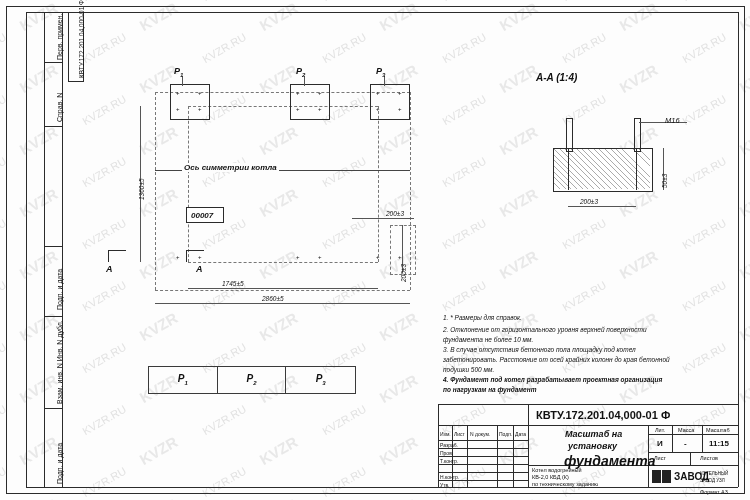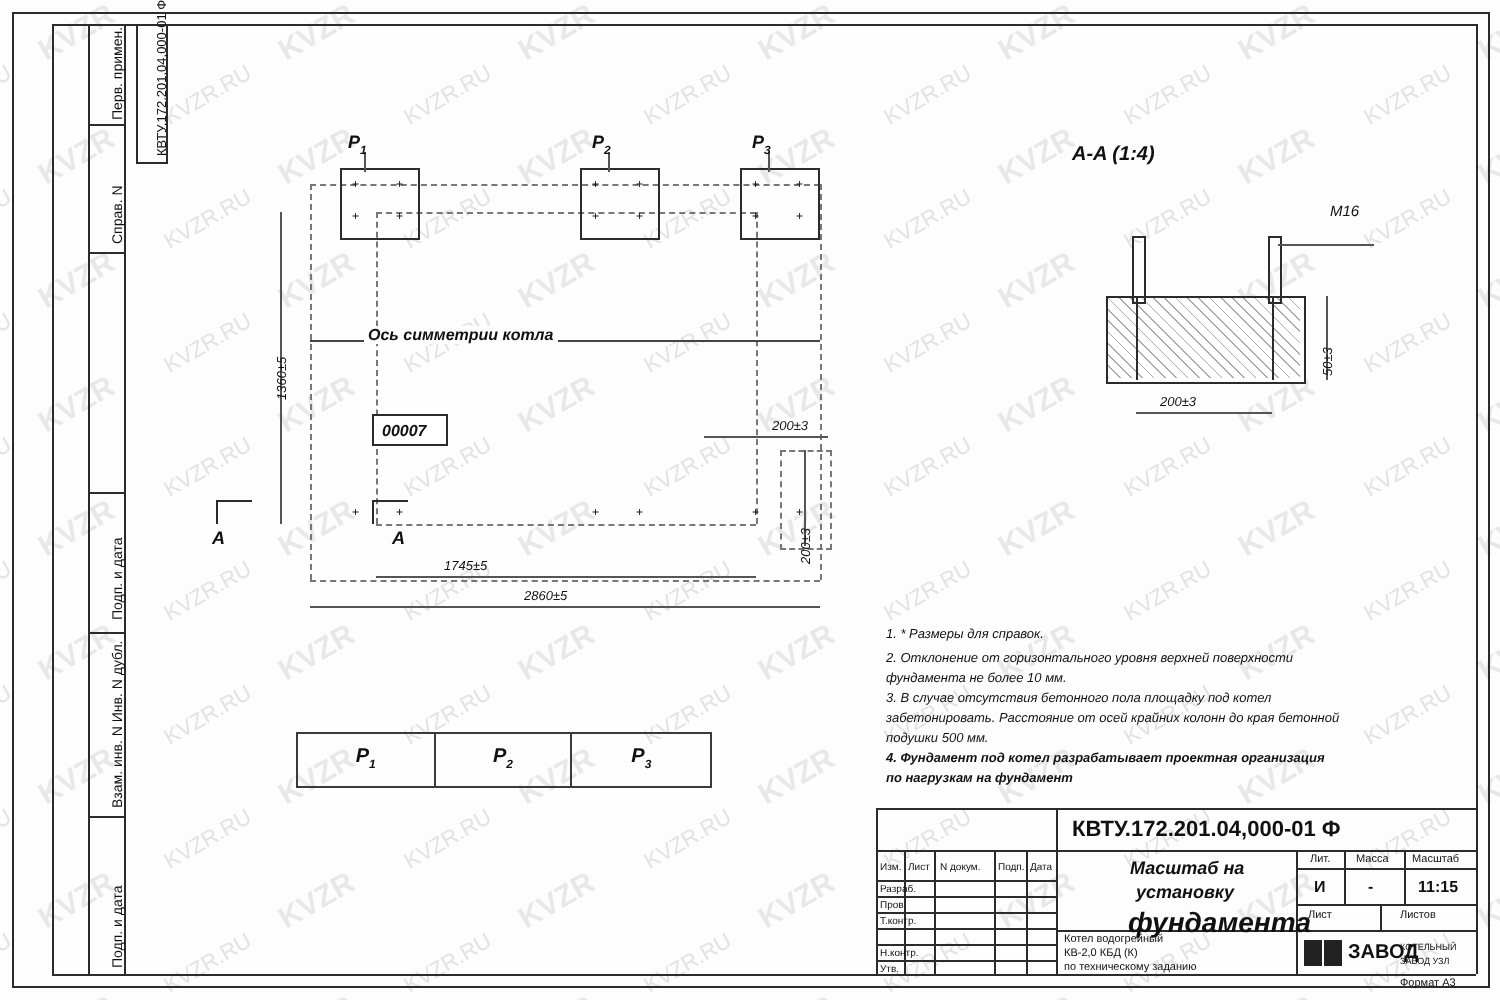--- a/index.html
+++ b/index.html
@@ -277,21 +277,21 @@
 
   <div class="pbox" style="left:553px;top:148px;width:98px;height:42px;background:#fff;"></div>
   <div class="hatch" style="left:554px;top:149px;width:96px;height:40px;opacity:0.45;"></div>
   <div class="ln v" style="left:568px;top:148px;height:42px;"></div>
   <div class="ln v" style="left:636px;top:148px;height:42px;"></div>
 
   <div class="pbox" style="left:566px;top:118px;width:5px;height:32px;"></div>
   <div class="pbox" style="left:634px;top:118px;width:5px;height:32px;"></div>
 
   <div class="ln h thin" style="left:639px;top:122px;width:48px;"></div>
-  <div class="lbl it" style="left:665px;top:101px;font-size:7.5px;">M16</div>
+  <div class="lbl it" style="left:665px;top:116px;font-size:7.5px;">M16</div>
 
   <div class="ln h thin" style="left:568px;top:206px;width:68px;"></div>
   <div class="dimtxt" style="left:580px;top:198px;">200±3</div>
   <div class="ln v thin" style="left:663px;top:148px;height:42px;"></div>
   <div class="dimtxt vert" style="left:661px;top:188px;transform:rotate(-90deg);transform-origin:0 0;">50±3</div>
 
   <div class="note" style="left:443px;top:314px;">1. * Размеры для справок.</div>
   <div class="note" style="left:443px;top:326px;">2. Отклонение от горизонтального уровня верхней поверхности</div>
   <div class="note" style="left:443px;top:336px;">фундамента не более 10 мм.</div>
   <div class="note" style="left:443px;top:346px;">3. В случае отсутствия бетонного пола площадку под котел</div>

